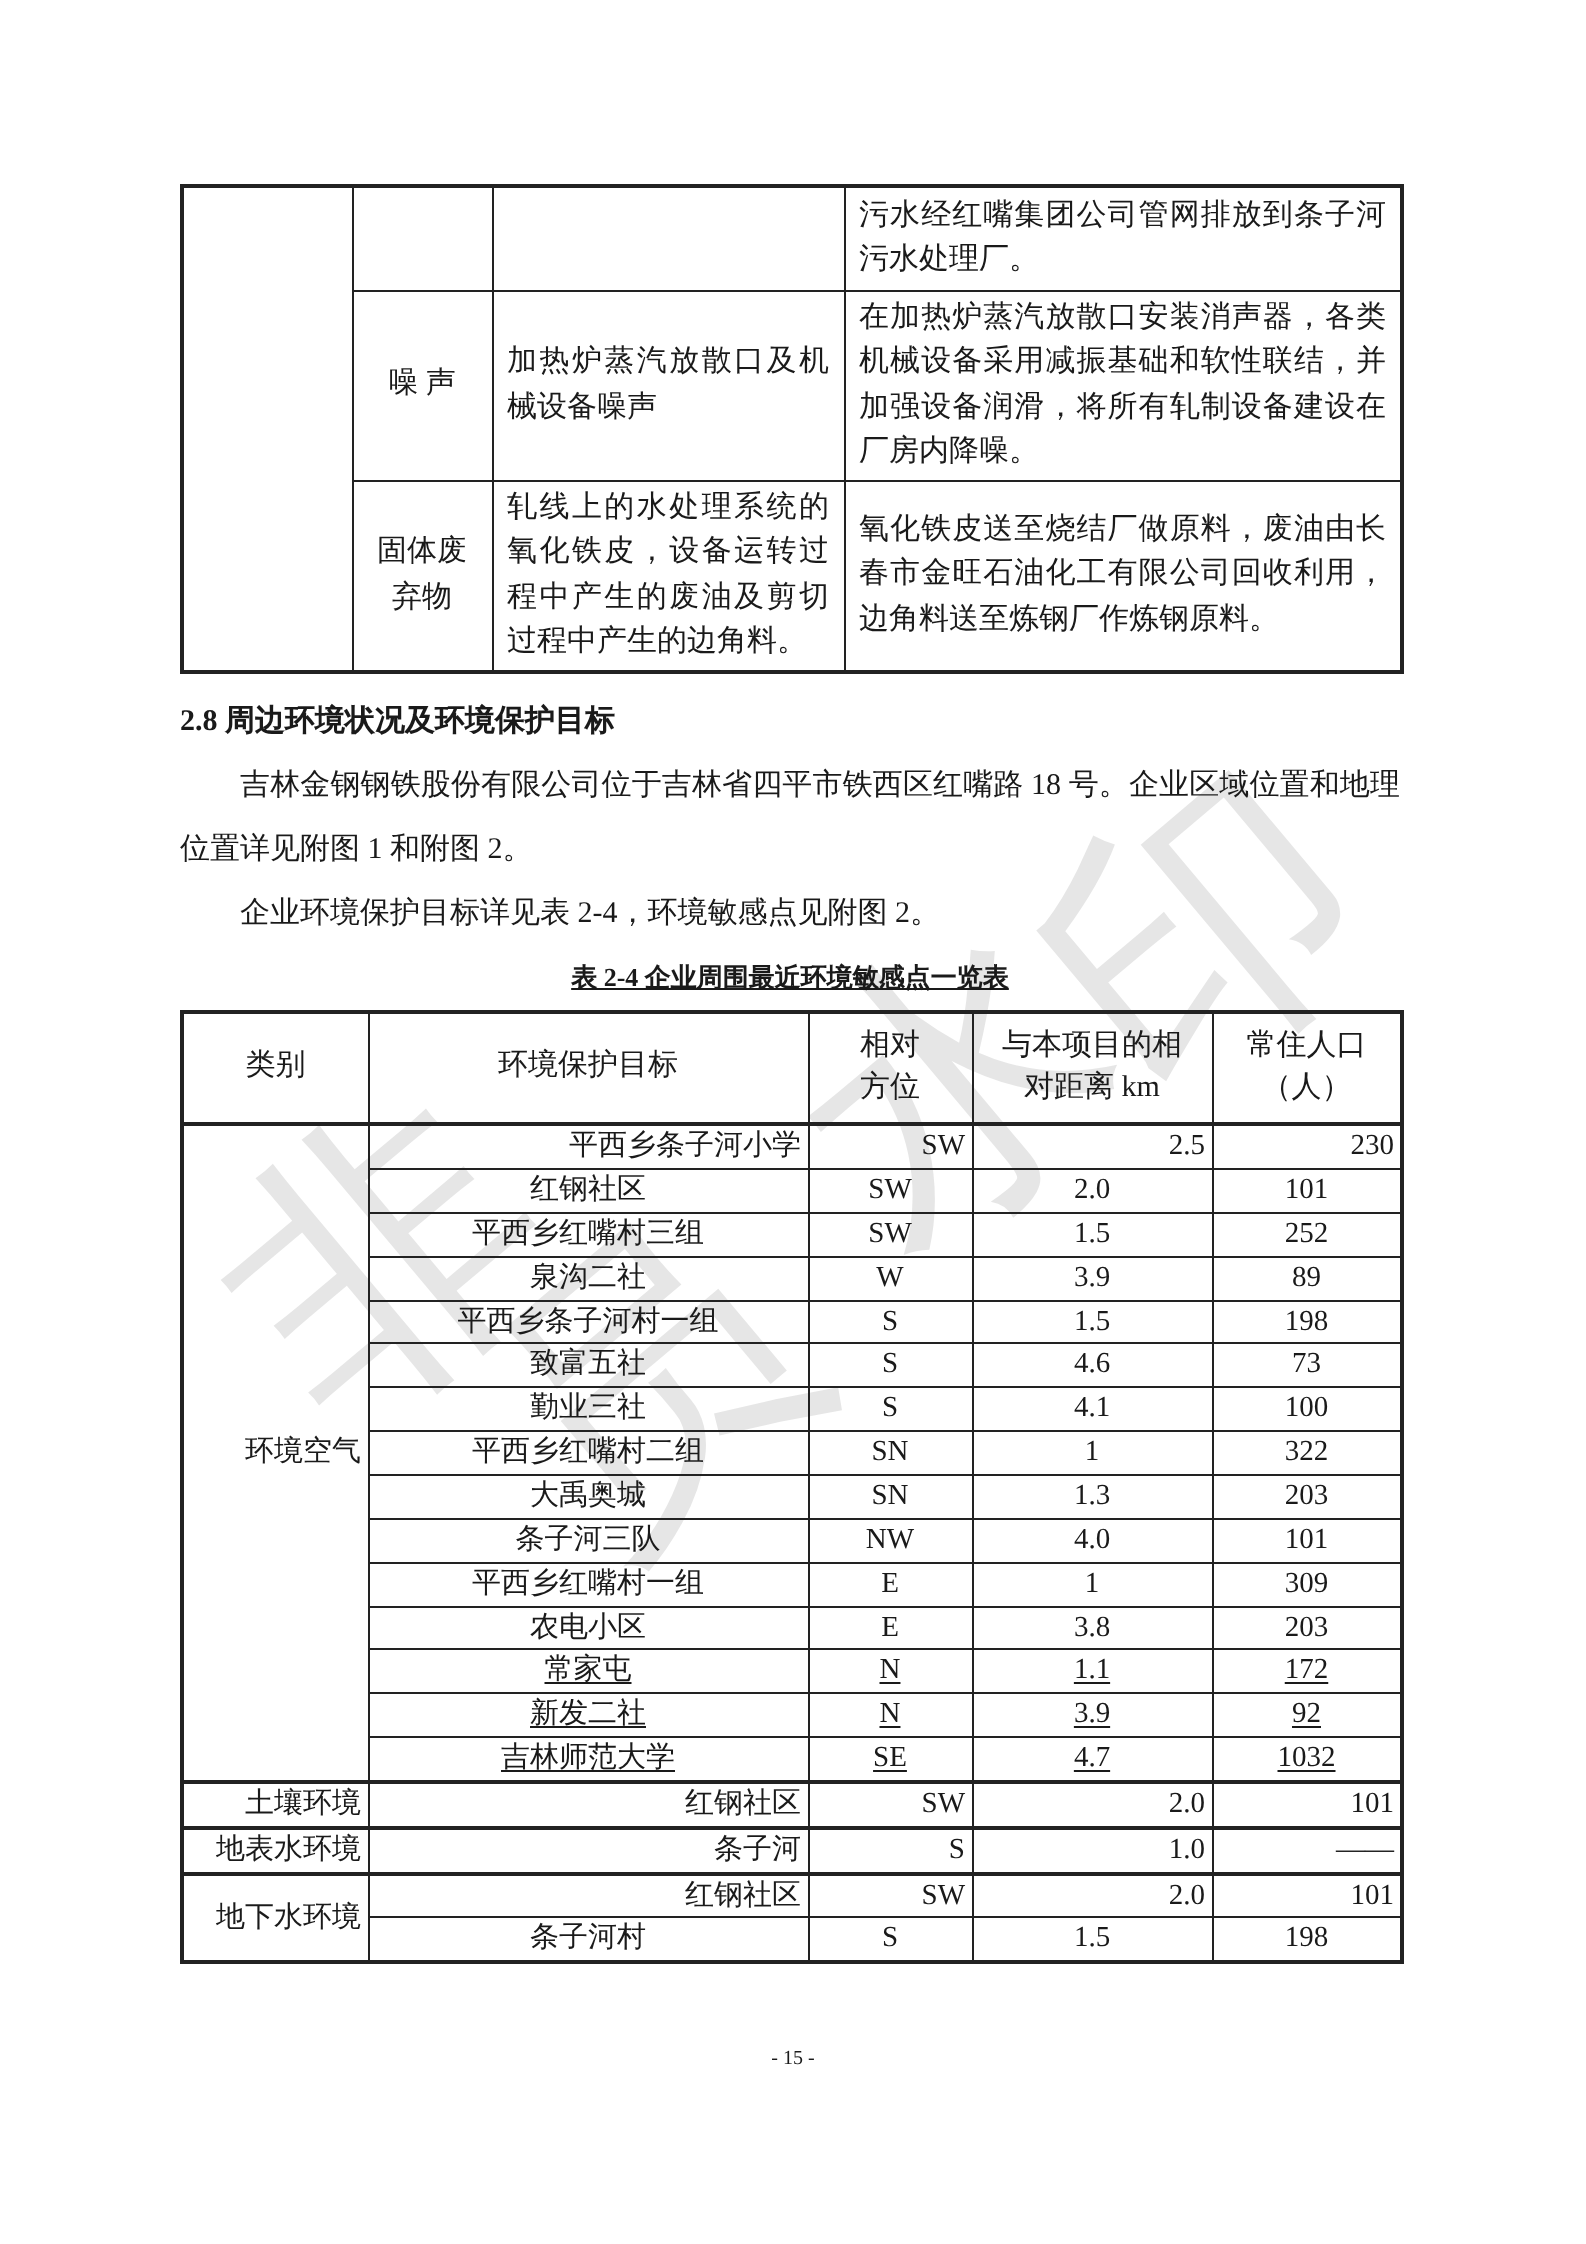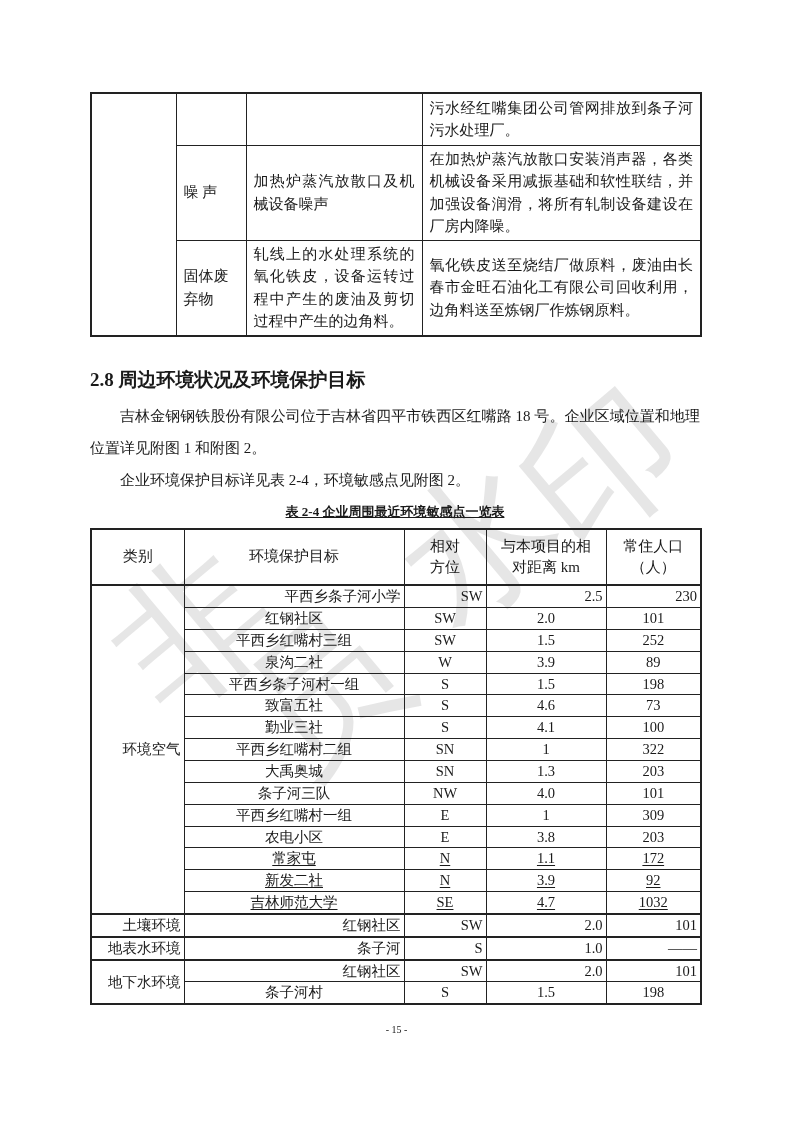--- a/index.html
+++ b/index.html
@@ -45,28 +45,28 @@
     margin-top: 92px;
     border: 2px solid #222;
   }
   .t-top td {
     border: 1px solid #222;
     font-size: 15px;
     line-height: 1.5;
     padding: 2px 7px;
     vertical-align: middle;
   }
-  .t-top .lbl { text-align: left; margin-left: 24px; }
+  .t-top .lbl { text-align: center; margin-left: 24px; }
   .t-top .txt { text-align: justify; margin-left: 16px; }
   .t-top tr.r1 { height: 52px; }
   .t-top tr.r2 { height: 92px; }
   .t-top tr.r3 { height: 86px; }
 
   
-  .h-sec { font-weight: bold; font-size: 19px; margin-top: 30px; }
+  .h-sec { font-weight: bold; font-size: 15px; margin-top: 14px; }
   .para {
     font-size: 15px;
     line-height: 2.15;
     margin-top: 7px;
     text-indent: 2em;
     text-align: justify;
   }
   .para.p2 { margin-top: 0; }
   .caption {
     text-align: center;

